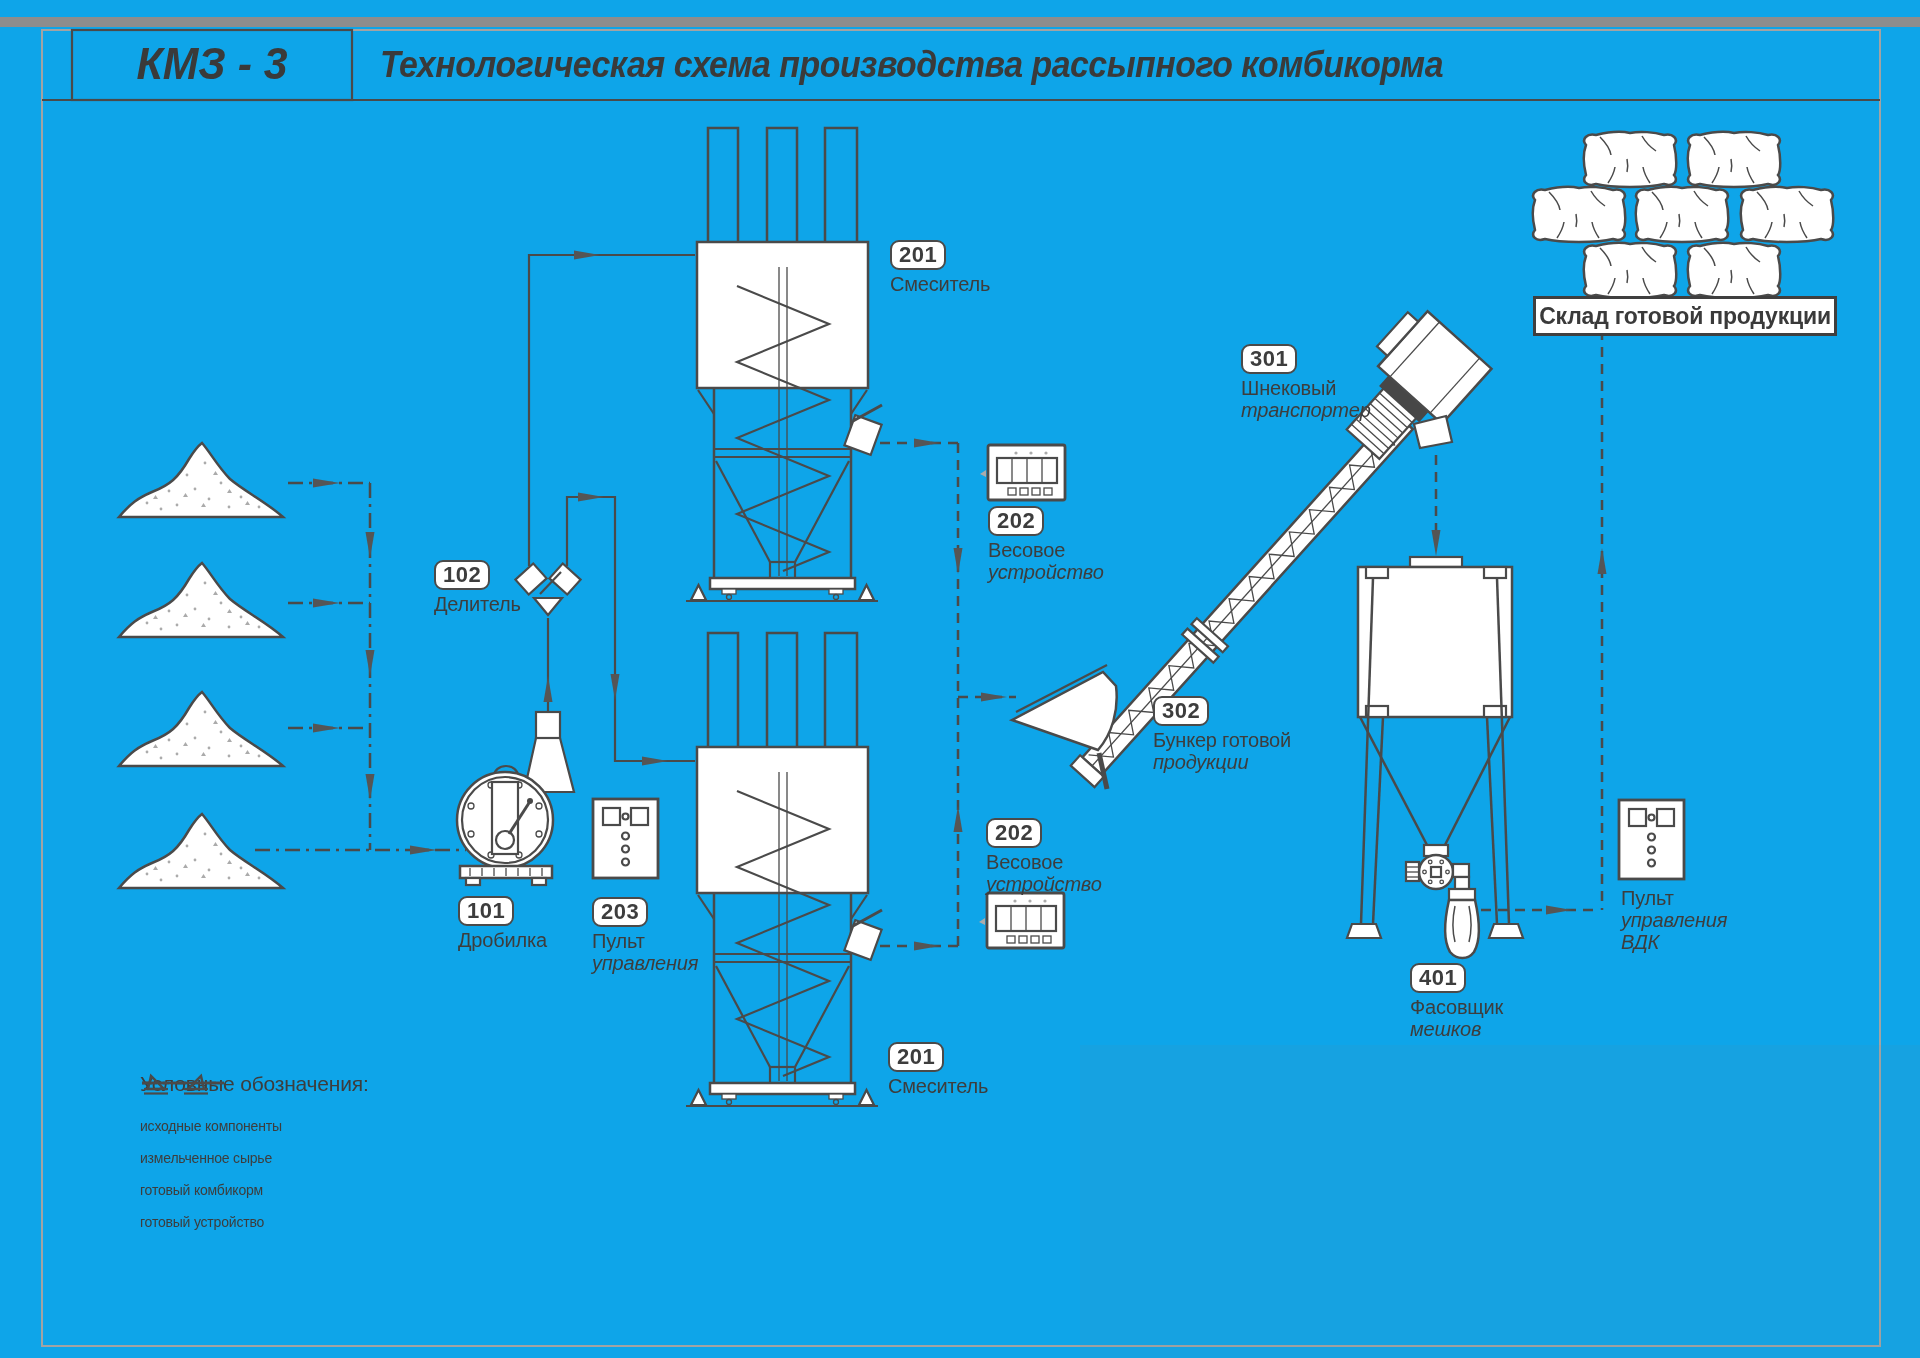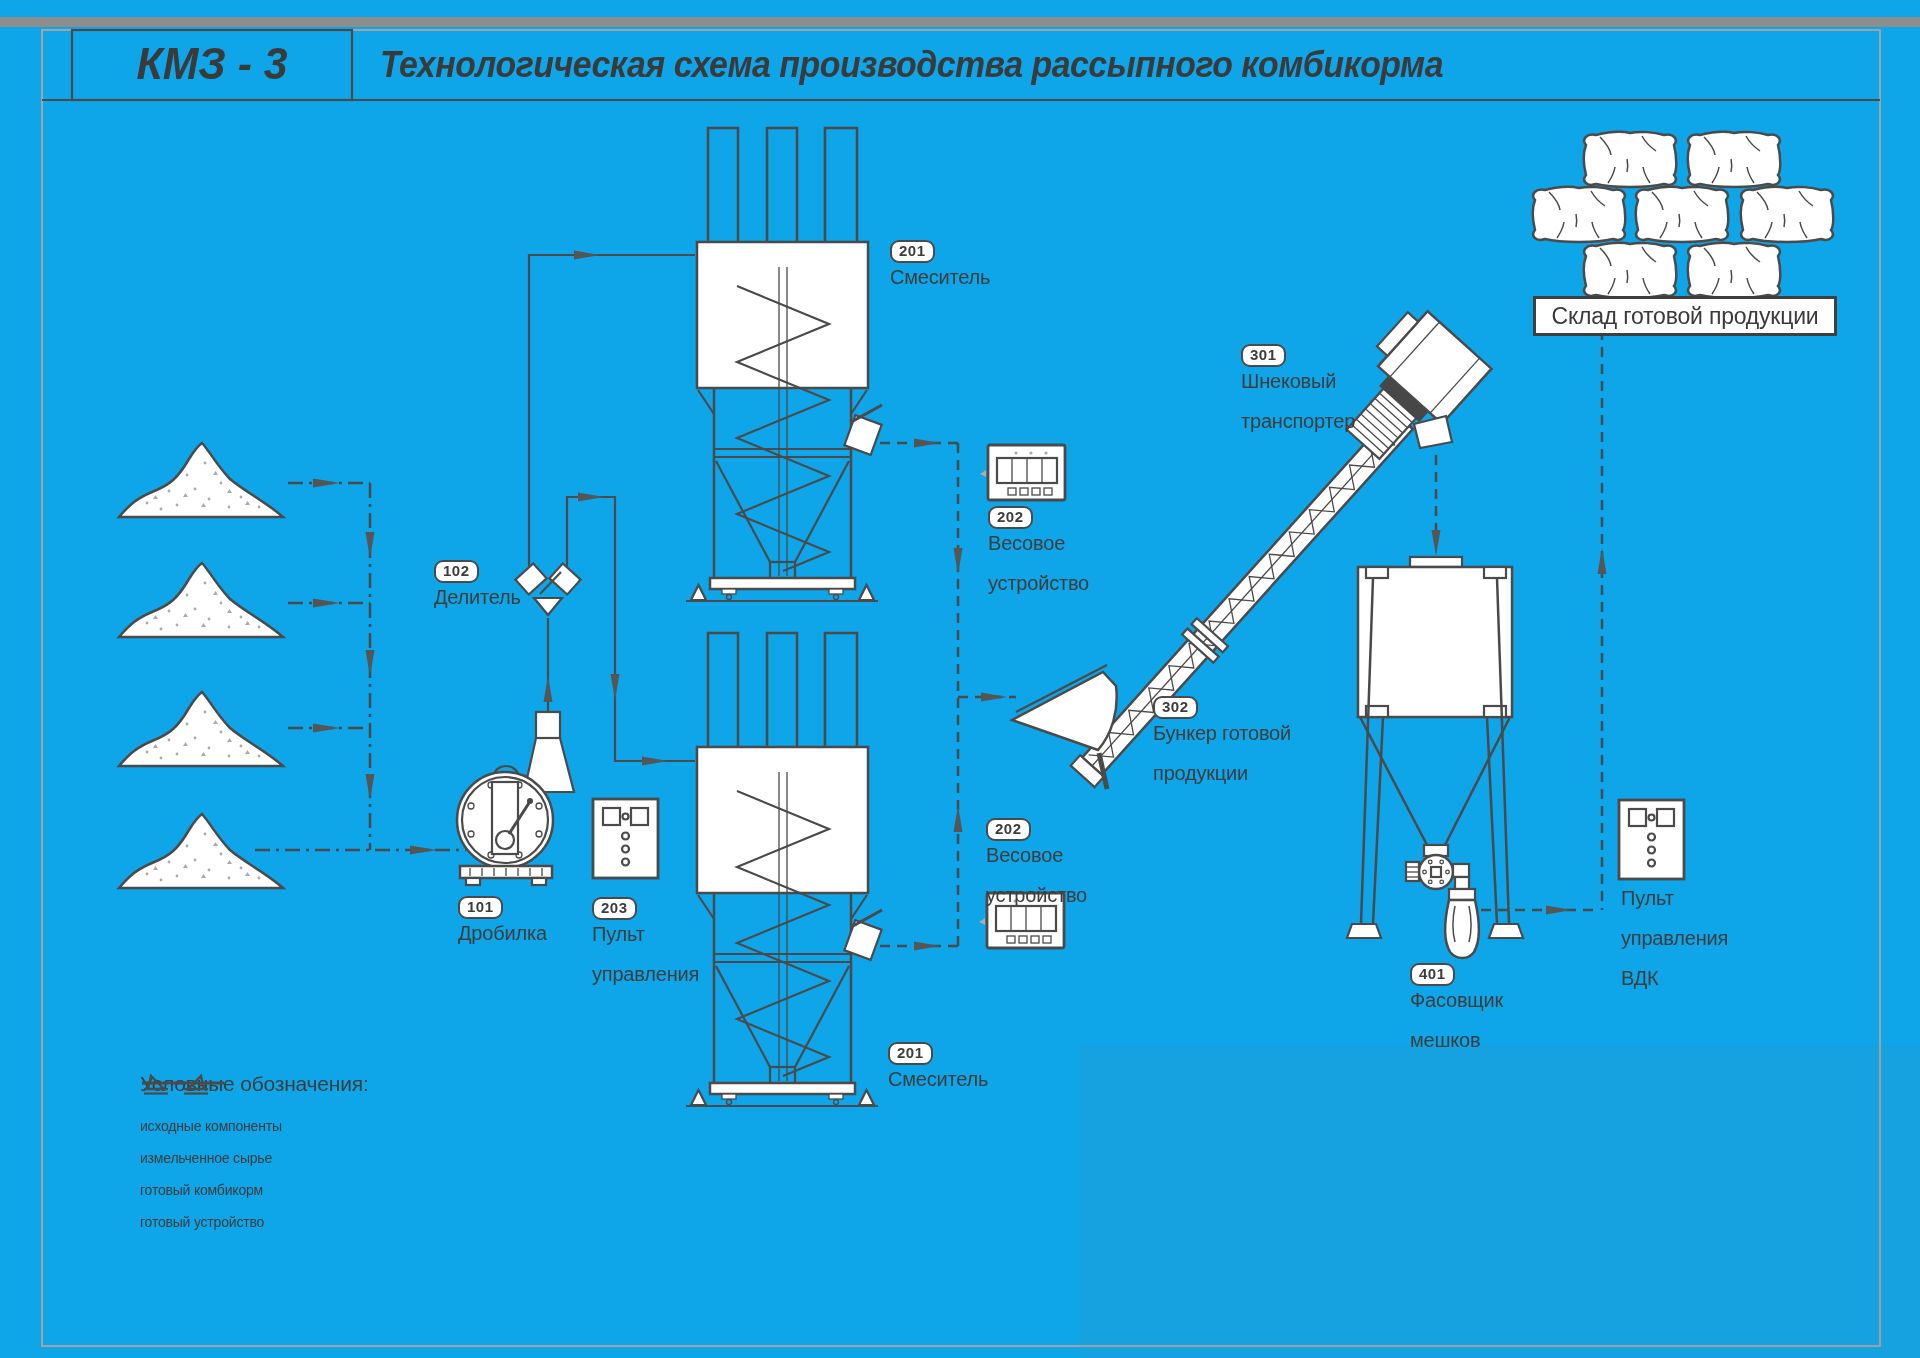--- a/index.html
+++ b/index.html
@@ -19,27 +19,27 @@
   .dark{fill:#474747;stroke:none;}
 
   .hdr-model{position:absolute;left:72px;top:38px;width:280px;text-align:center;
      font-size:45px;font-style:italic;font-weight:bold;color:#3a3a3a;
      transform:scaleX(.95);transform-origin:center;}
   .hdr-title{position:absolute;left:380px;top:44px;font-size:36px;font-style:italic;font-weight:bold;
      color:#3a3a3a;letter-spacing:-.5px;transform:scaleX(.94);transform-origin:left center;white-space:nowrap;}
 
   .eq-label{position:absolute;line-height:1.05;}
   .badge{display:inline-block;border:2.6px solid #4a4a4a;border-radius:9px;background:#fff;
-     padding:1px 7px 2px;font-size:15px;font-weight:bold;color:#3d3d3d;letter-spacing:.5px;}
+     padding:1px 7px 2px;font-size:22px;font-weight:bold;color:#3d3d3d;letter-spacing:.5px;}
   .eq-name{font-size:20px;color:#3d3d3d;margin-top:4px;letter-spacing:-.2px;white-space:nowrap;}
-  .eq-name + .eq-name{margin-top:19px;}
+  .eq-name + .eq-name{margin-top:1px;font-style:italic;}
 
   .wh-box{position:absolute;left:1533px;top:296px;width:298px;height:34px;border:3px solid #3f3f3f;
      background:#fff;display:flex;align-items:center;justify-content:center;
-     font-size:23px;color:#3a3a3a;letter-spacing:-.2px;}
+     font-size:23px;color:#3a3a3a;letter-spacing:-.2px;font-weight:bold;}
 
   .legend{position:absolute;left:140px;top:1072px;}
   .legend-title{font-size:21px;margin-bottom:18px;letter-spacing:-.2px;}
   .legend-row{display:flex;align-items:center;margin-bottom:8px;height:24px;}
   .legend-sym{width:86px;margin-right:22px;flex:none;}
   .legend-row span{font-size:14px;letter-spacing:-.2px;}
 
   .watermark{position:absolute;left:1080px;top:1045px;right:0;bottom:0;
      background:rgba(130,130,130,0.07);pointer-events:none;}
 </style>

